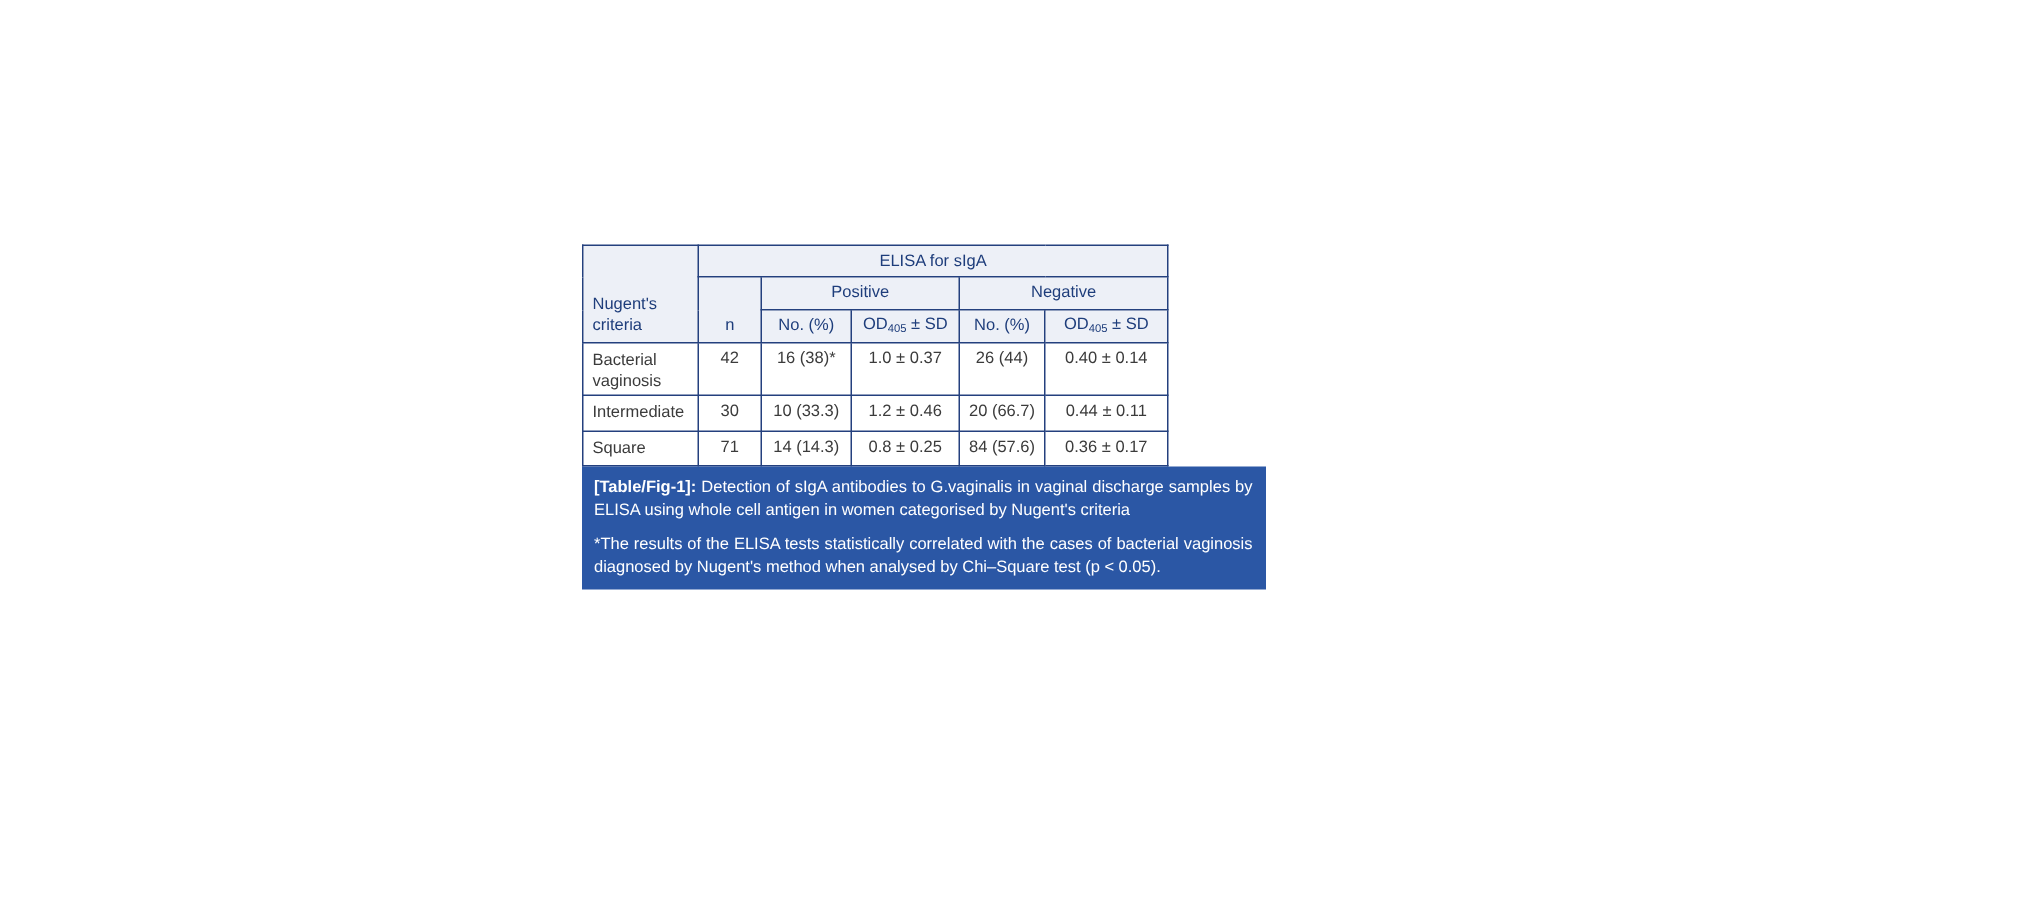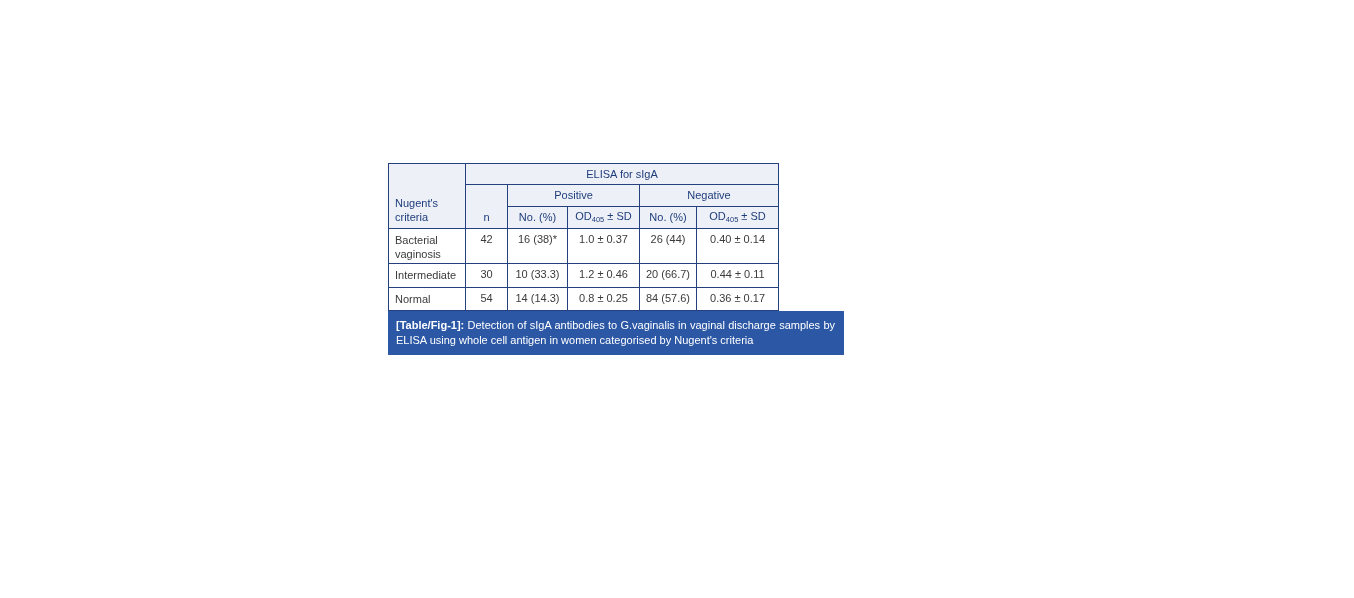--- a/index.html
+++ b/index.html
@@ -139,28 +139,29 @@
         </tr>
         <tr class="data h24">
           <td class="lbl">Intermediate</td>
           <td>30</td>
           <td>10 (33.3)</td>
           <td>1.2 ± 0.46</td>
           <td>20 (66.7)</td>
           <td>0.44 ± 0.11</td>
         </tr>
         <tr class="data h23">
-          <td class="lbl">Normal</td>
-          <td>54</td>
+          <td class="lbl">Square</td>
+          <td>71</td>
           <td>14 (14.3)</td>
           <td>0.8 ± 0.25</td>
           <td>84 (57.6)</td>
           <td>0.36 ± 0.17</td>
         </tr>
       </tbody>
     </table>
 
     <div class="cap">
       <p><span class="b">[Table/Fig-1]:</span> <span>Detection of sIgA antibodies to G.vaginalis in vaginal discharge samples by ELISA using whole cell antigen in women categorised by Nugent's criteria</span></p>
+      <p>*The results of the ELISA tests statistically correlated with the cases of bacterial vaginosis diagnosed by Nugent's method when analysed by Chi–Square test (p &lt; 0.05).</p>
     </div>
 
   </div>
 </div>
 
 </body></html>

